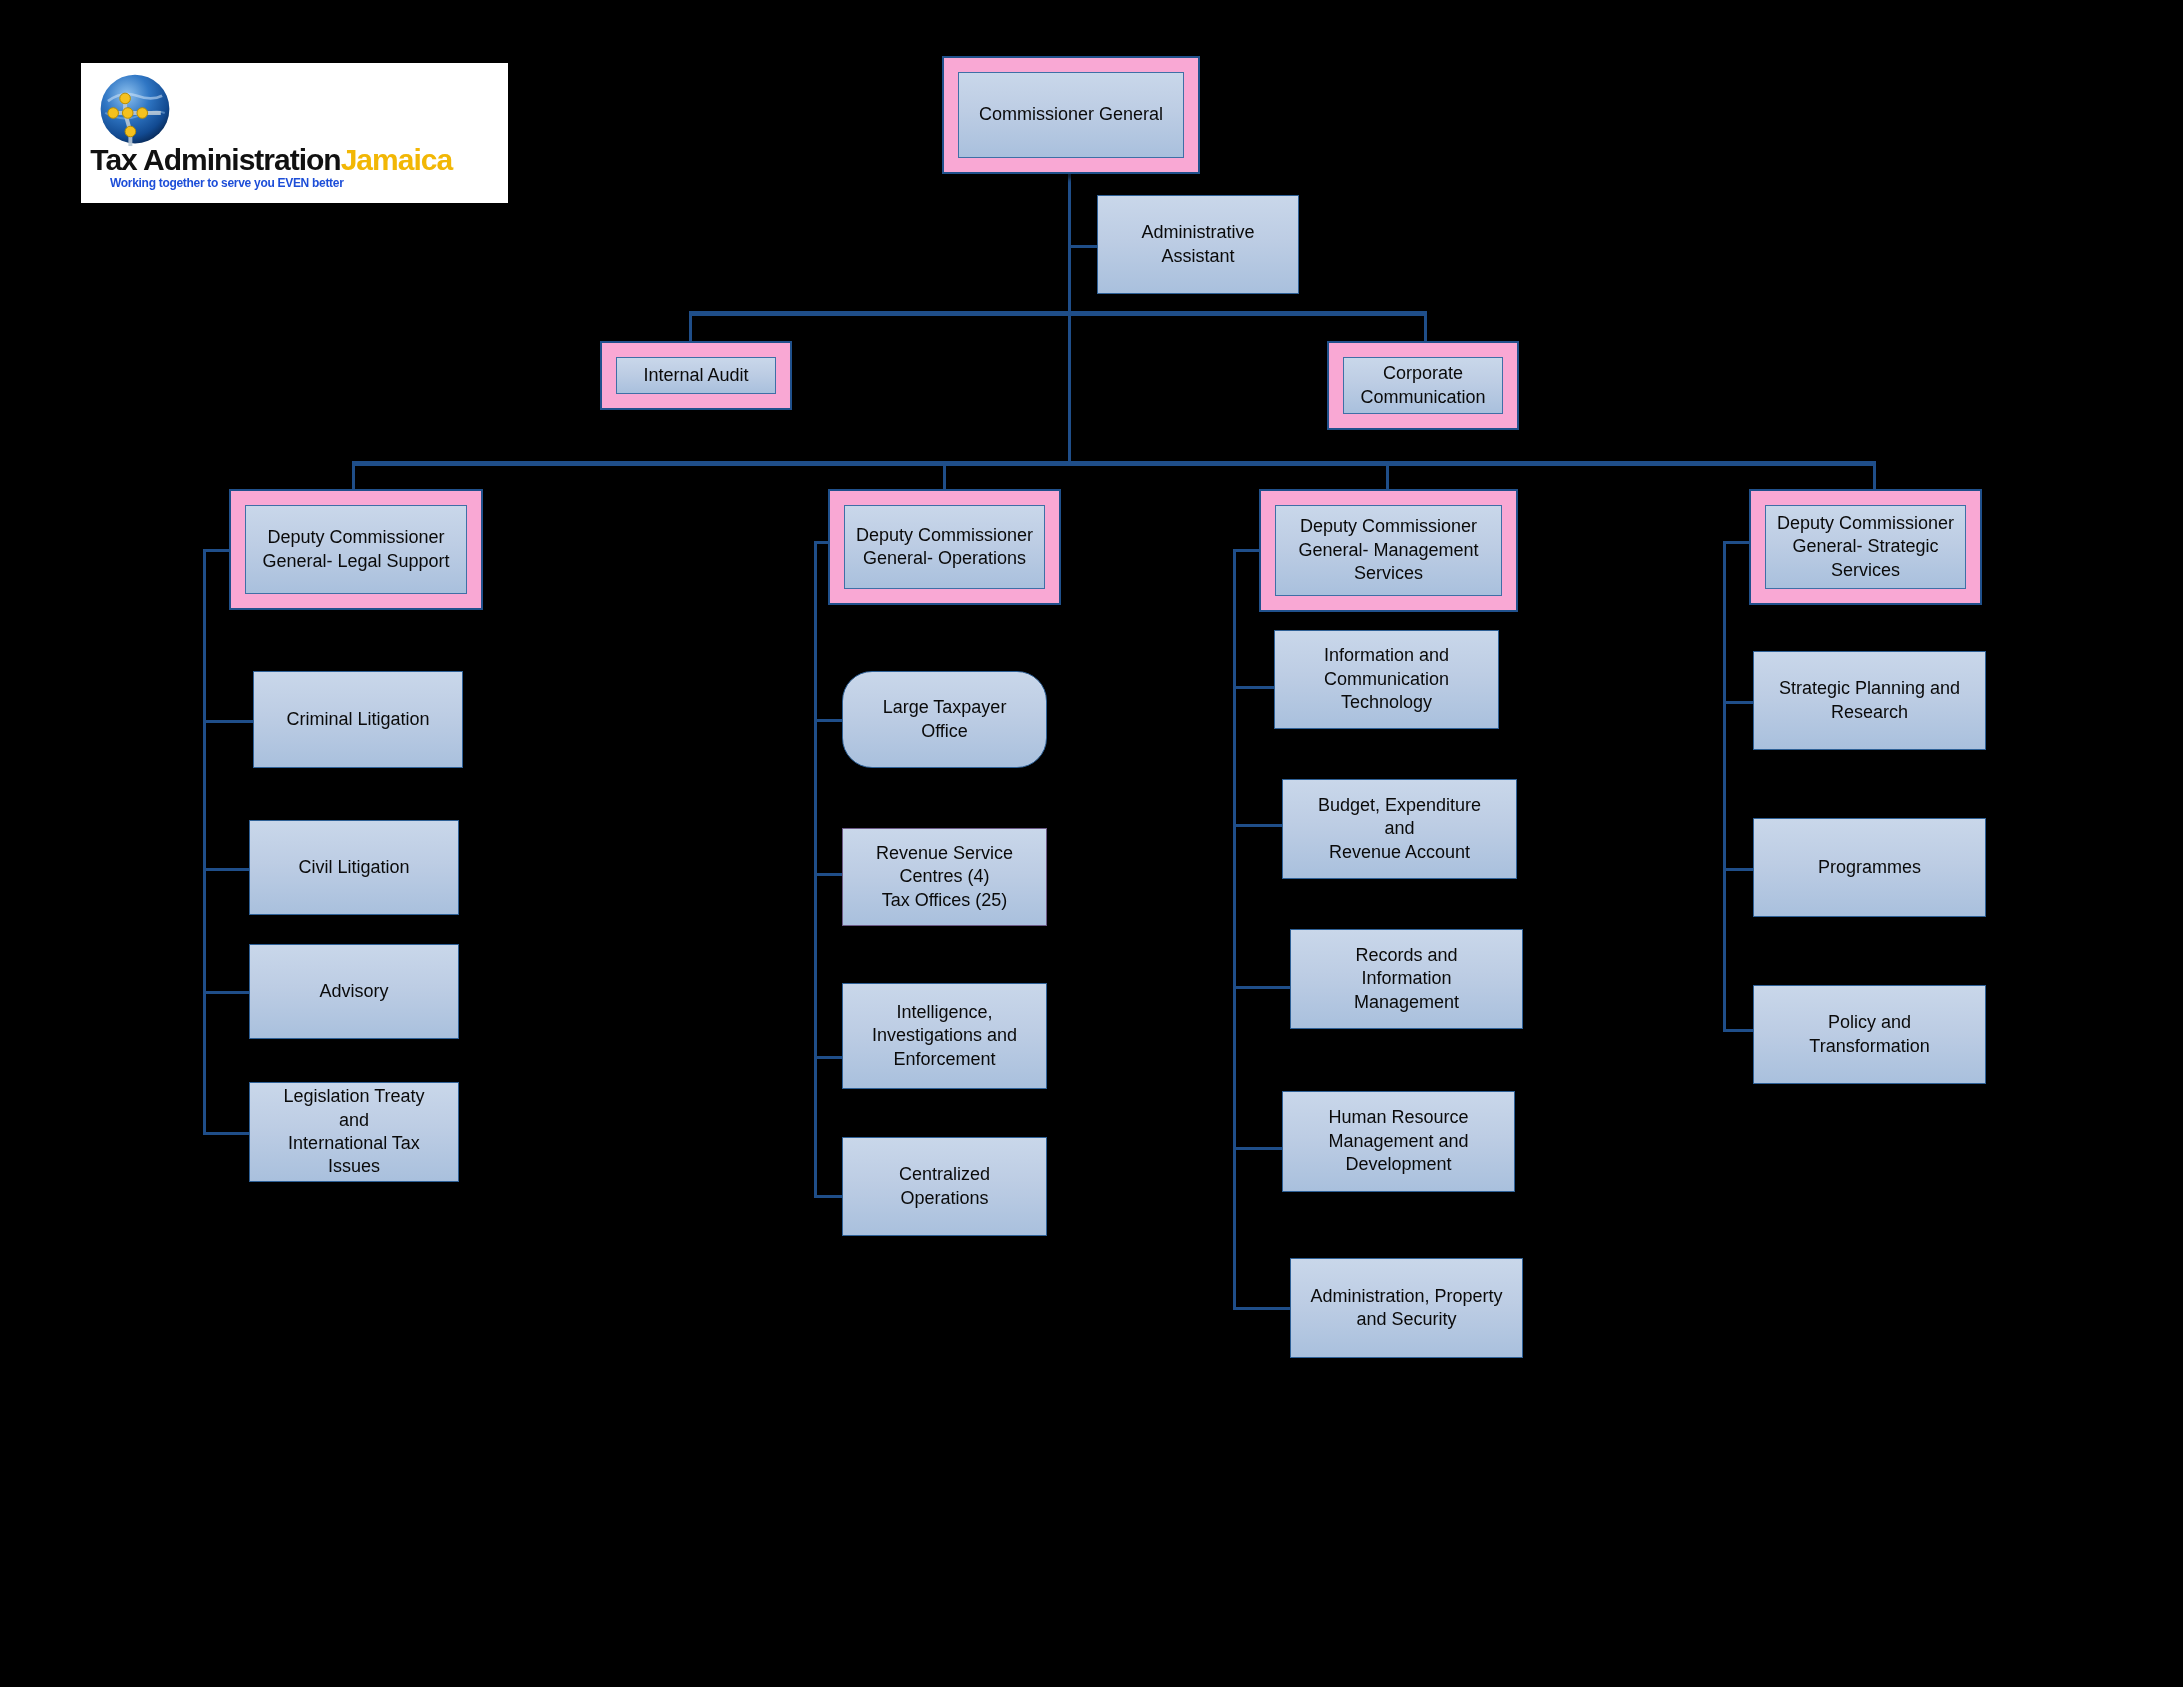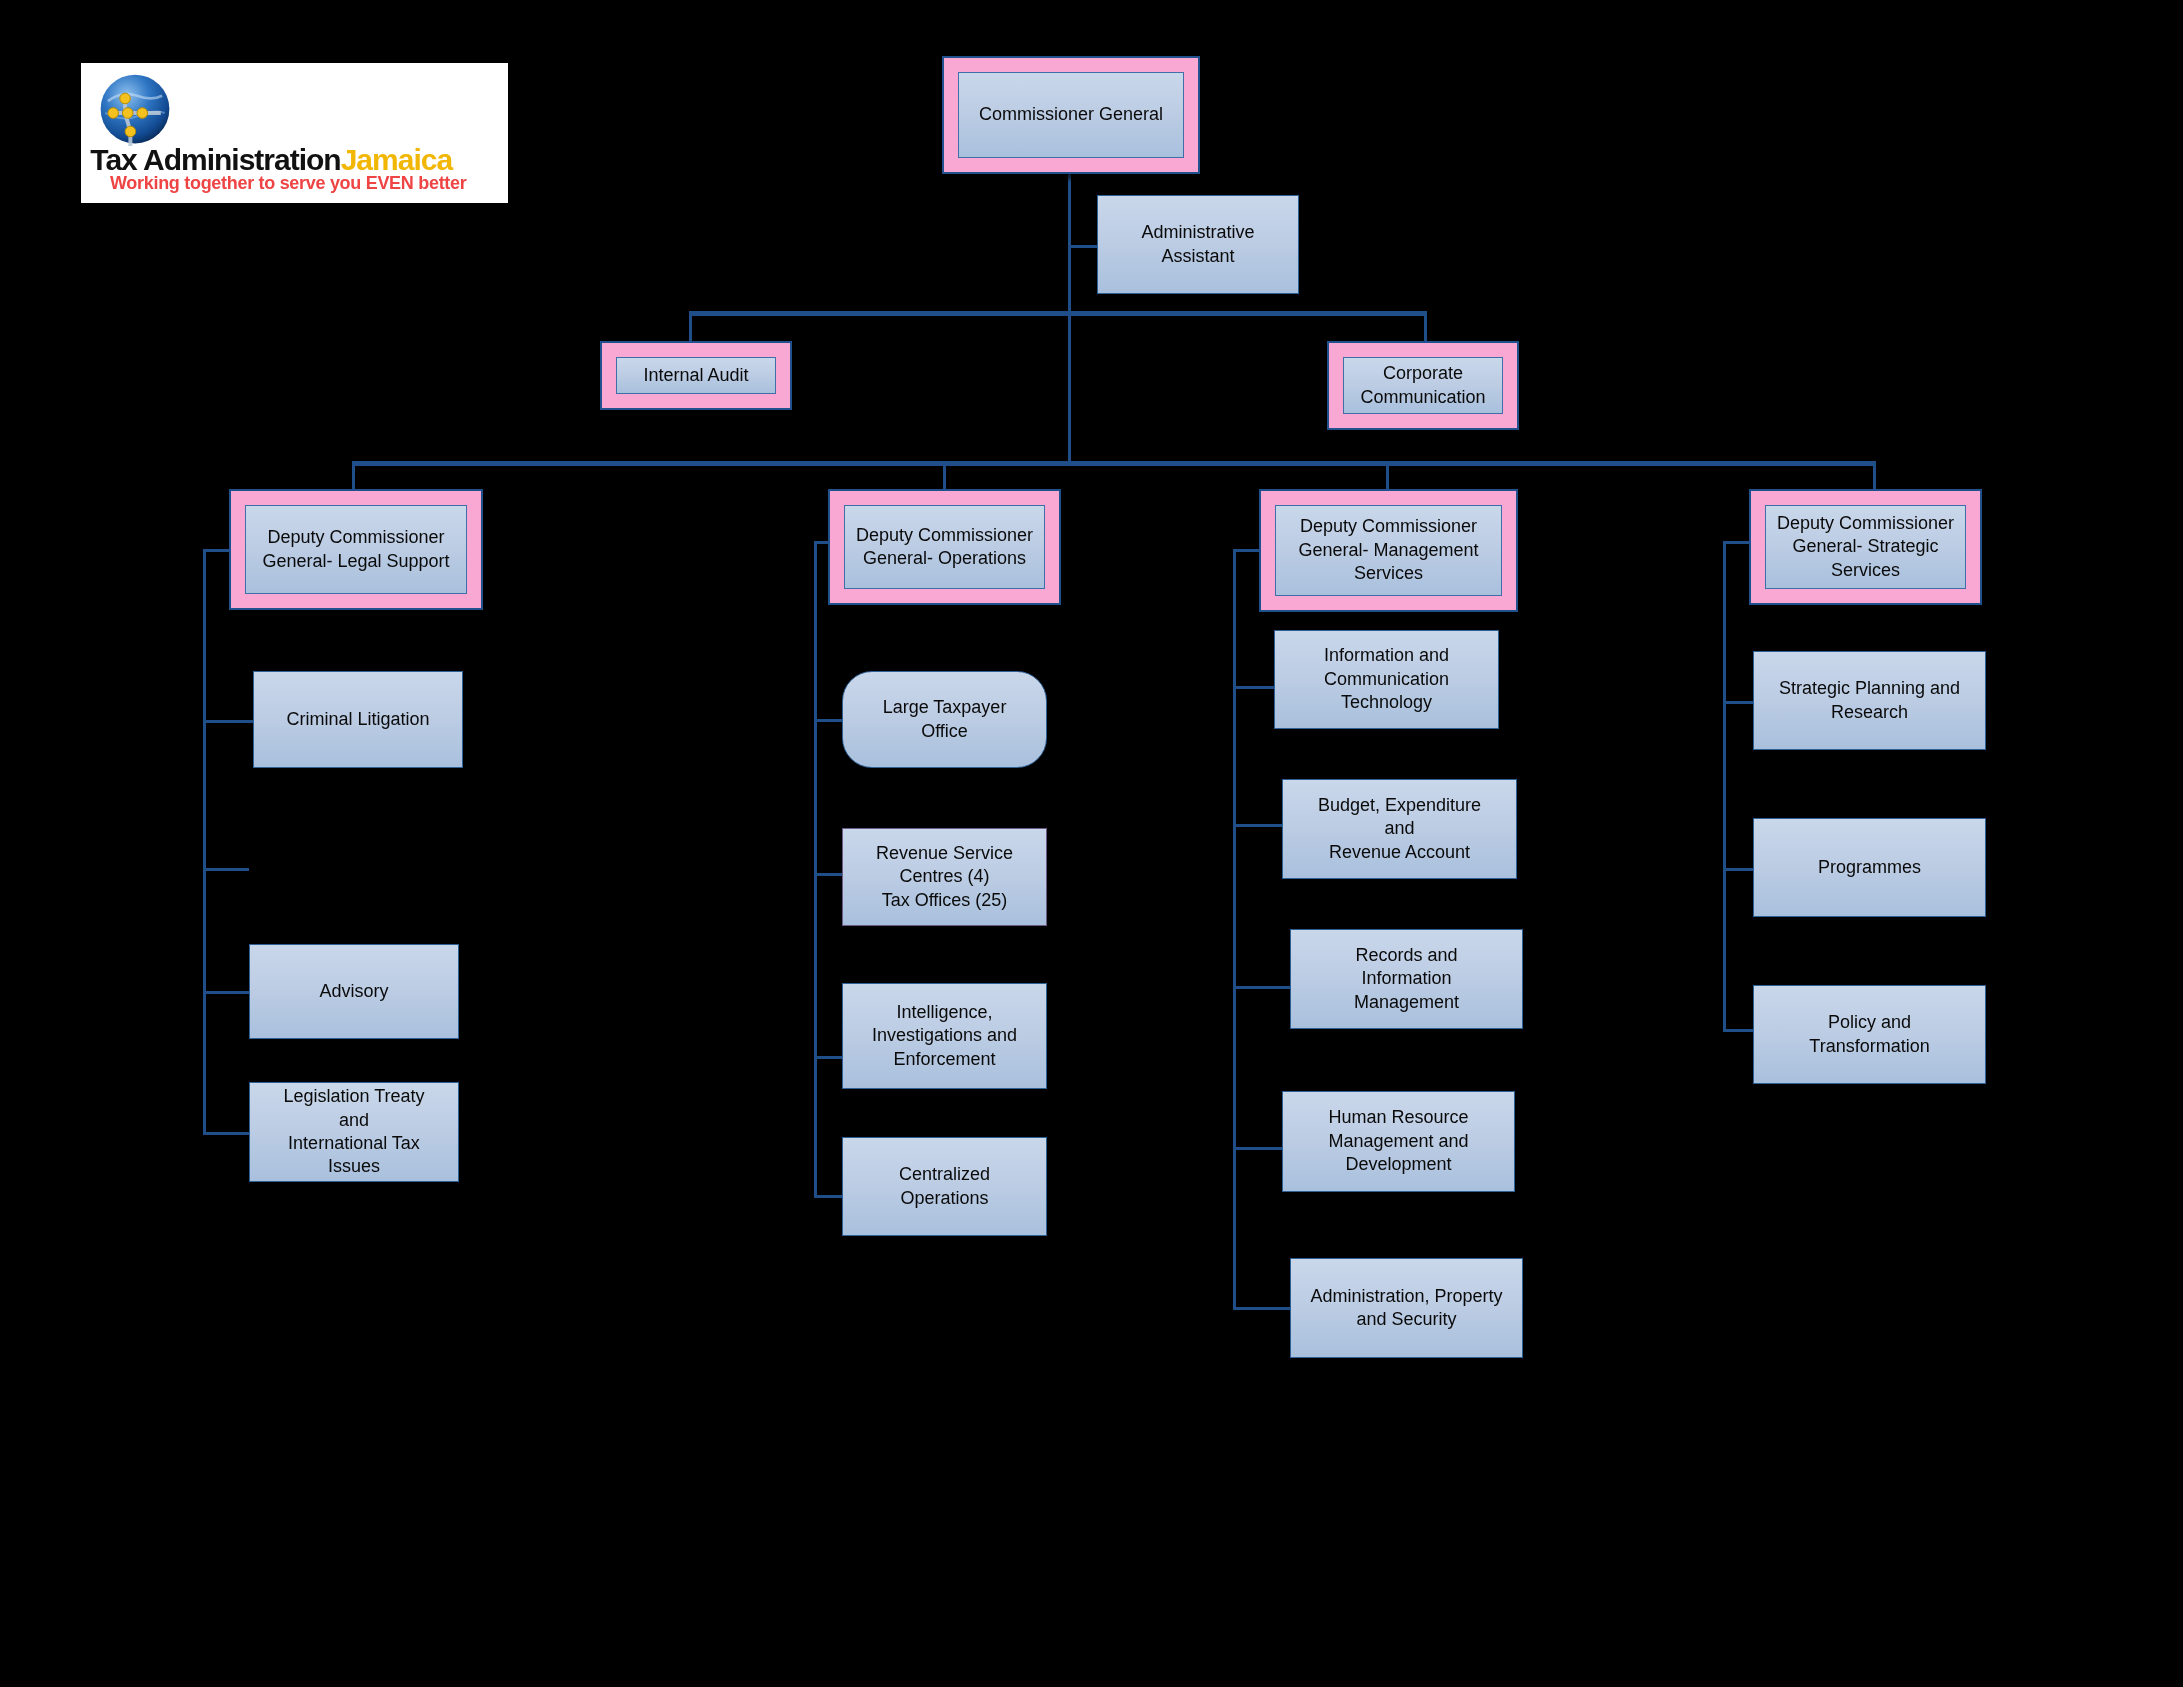--- a/index.html
+++ b/index.html
@@ -52,23 +52,23 @@
     white-space: nowrap;
     line-height: 32px;
   }
   .lw-black { color: #111111; }
   .lw-gold  { color: #f2b705; }
   #logo-tagline {
     position: absolute;
     left: 29px;
     top: 112px;
     width: 387px;
-    font-size: 18px;
+    font-size: 12px;
     font-weight: bold;
-    color: #ef4444;
+    color: #1d4ed8;
     letter-spacing: -0.3px;
     white-space: nowrap;
     line-height: 17px;
   }
 
   
   .conn {
     position: absolute;
     background: #1f4e89;
   }
@@ -237,20 +237,23 @@
 
   <div class="node framed" style="left:1749px; top:489px; width:233px; height:116px;">
     <span class="frame-inner label">Deputy Commissioner
 General- Strategic
 Services</span>
   </div>
 
   <div class="node" style="left:253px; top:671px; width:210px; height:97px;">
     <span class="label">Criminal Litigation</span>
   </div>
+  <div class="node" style="left:249px; top:820px; width:210px; height:95px;">
+    <span class="label">Civil Litigation</span>
+  </div>
   <div class="node" style="left:249px; top:944px; width:210px; height:95px;">
     <span class="label">Advisory</span>
   </div>
   <div class="node" style="left:249px; top:1082px; width:210px; height:100px;">
     <span class="label">Legislation Treaty and
 International Tax
 Issues</span>
   </div>
 
   <div class="node" style="left:842px; top:671px; width:205px; height:97px;border-radius:30px;">

